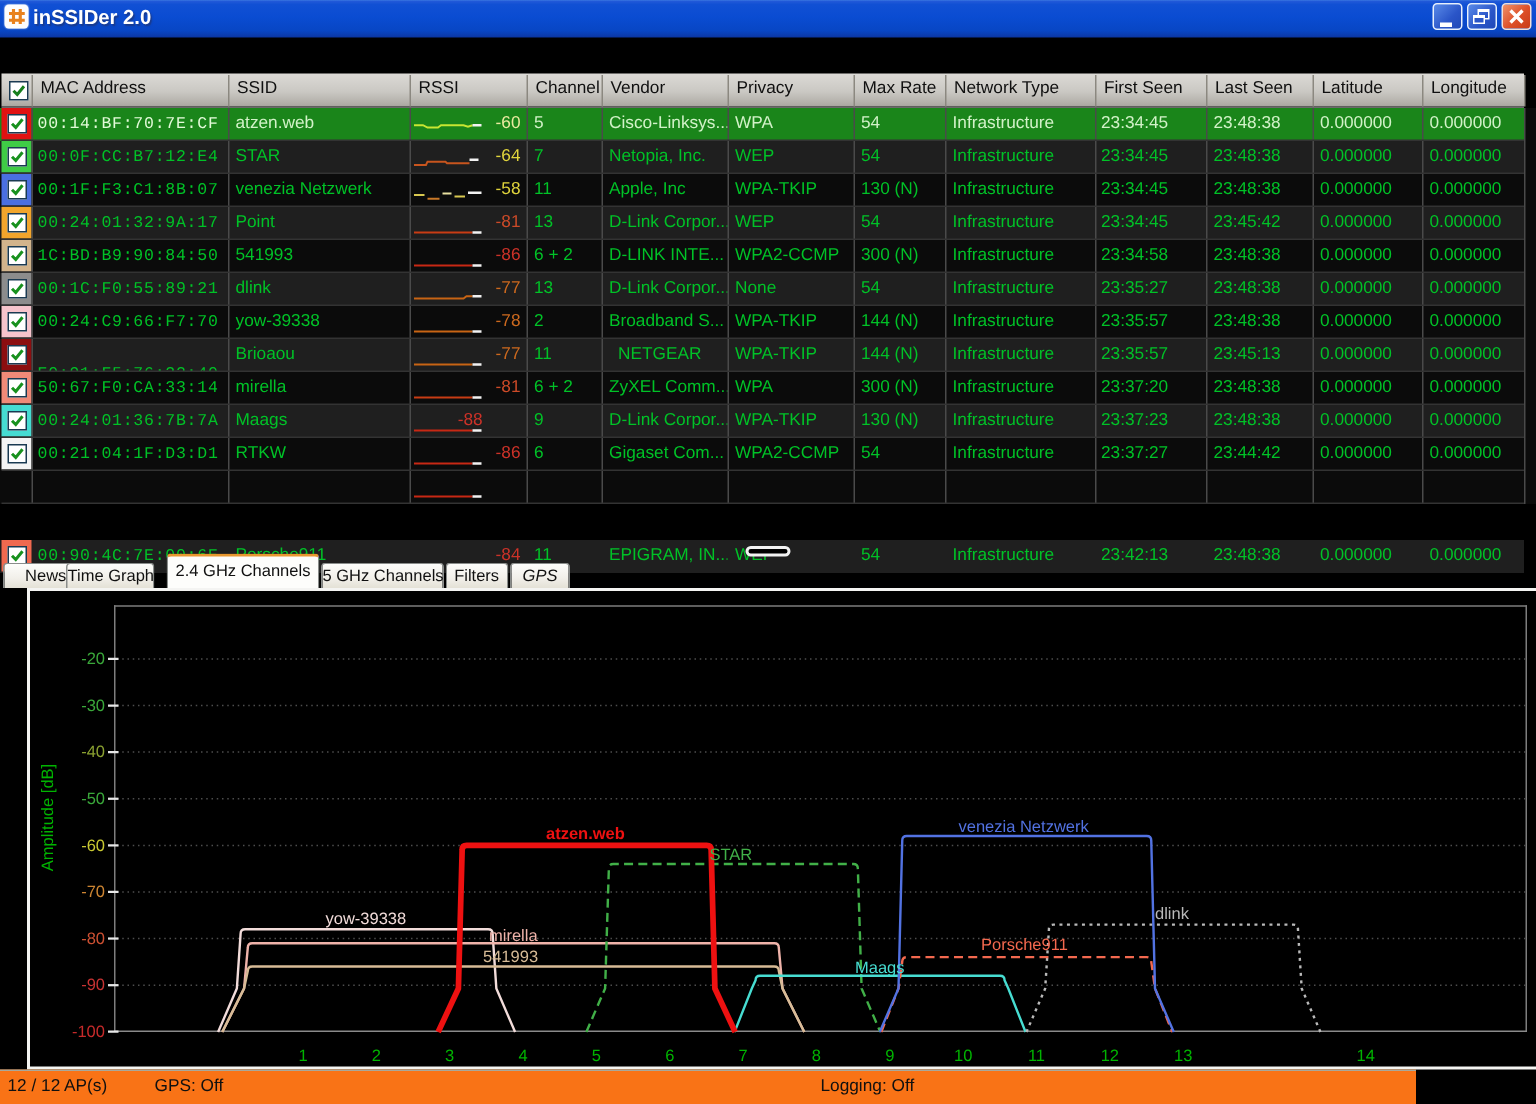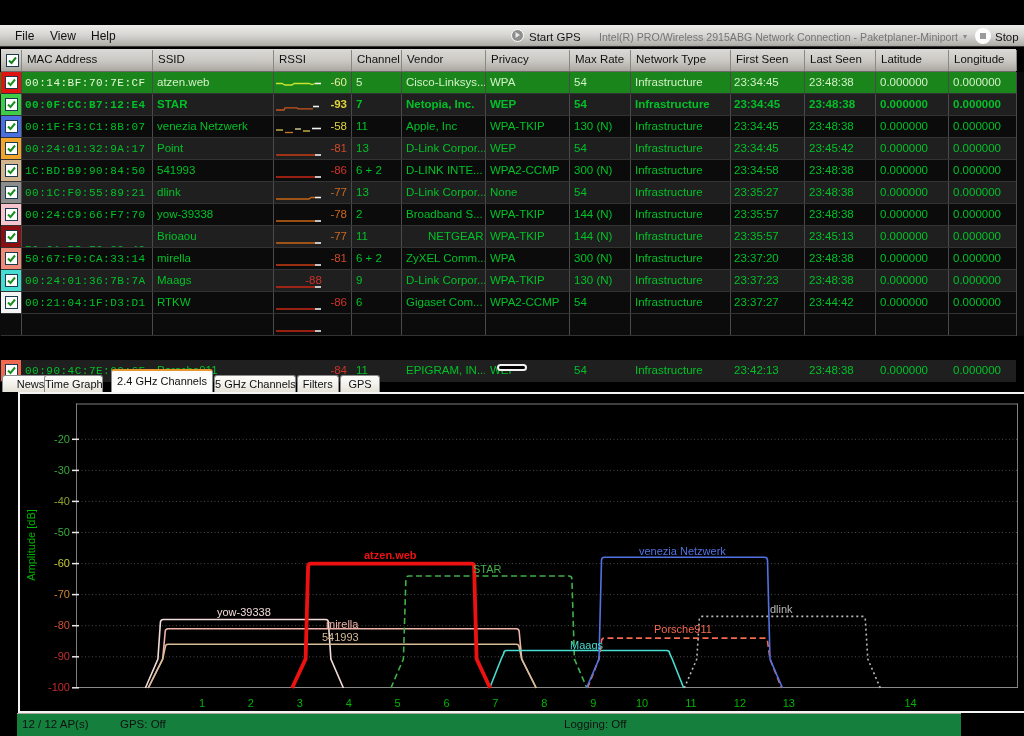--- a/index.html
+++ b/index.html
@@ -9,39 +9,47 @@
 .cell{position:absolute;font-size:11.5px;color:#00c227;white-space:nowrap;overflow:hidden}
 .mac{font-family:"Liberation Mono",monospace;font-size:11px;letter-spacing:0.5px}
 .tab{position:absolute;background:linear-gradient(#fdfdfb,#f1efe9 60%,#e4e1d6);
  border:1px solid #8a8d8b;border-bottom:none;border-radius:3px 3px 0 0;
  font-size:11px;color:#101010;text-align:center;top:375px;height:17px;line-height:16px;white-space:nowrap}
 .cbox{position:absolute;width:13px;height:13px;background:#fff;border:1px solid #1a3a52;}
 .cbox svg{position:absolute;left:0;top:0}
 </style></head><body>
 <div id="app">
 
-
-<div class="abs" style="left:0;top:25px;width:1024px;height:22px;
- background:linear-gradient(#ebebe9,#d8d7d4 45%,#b5b3ae 92%,#a5a39e);border-bottom:1px solid #3a3a3a;">
- <div class="abs" style="left:15px;top:4px;font-size:12px;color:#101010;">File</div>
- <div class="abs" style="left:50px;top:4px;font-size:12px;color:#101010;">View</div>
- <div class="abs" style="left:91px;top:4px;font-size:12px;color:#101010;">Help</div>
- <div class="abs" style="left:511px;top:4px;width:13px;height:13px;border-radius:50%;background:#8e8e8e;border:1.5px solid #fff;">
-   <svg width="10" height="10" style="position:absolute;left:0;top:0">
-          <path d="M3.5 2 L8 5 L3.5 8 Z" fill="#e8e8e8"></path>
+<div class="abs" style="left:0;top:0;width:1024px;height:25px;
+ background:linear-gradient(#3a77e0 0%,#2058d8 4%,#1150d4 12%,#0a4cd2 45%,#0846c4 82%,#0b3db0 93%,#0a35a0 100%);">
+ <div class="abs" style="left:3px;top:3px;width:16px;height:16px;background:#fdfdfd;border-radius:3px;
+   box-shadow:0 0 1px #7aa0e8;">
+  <svg width="16" height="16" style="position:absolute;left:0;top:0">
+          <path d="M6 3 L6 13 M10.5 3 L10.5 13 M3 6 L13.5 6 M3 10.5 L13.5 10.5" stroke="#e8821e" stroke-width="2.1"></path>
+        </svg>
+ </div>
+ <div class="abs" style="left:22px;top:3.5px;font-size:13.5px;font-weight:bold;color:#fff;
+   text-shadow:1px 1px 1px #1a3a8a;">inSSIDer 2.0</div>
+ <div class="abs" style="left:955px;top:2px;width:20px;height:18px;border-radius:3px;border:1px solid #e8f0fc;
+   background:linear-gradient(135deg,#5a8ae8,#2a55c8 60%,#1f48b8);">
+   <div class="abs" style="left:4px;top:12px;width:8px;height:3px;background:#fff;"></div>
+      </div>
+ <div class="abs" style="left:978px;top:2px;width:20px;height:18px;border-radius:3px;border:1px solid #e8f0fc;
+   background:linear-gradient(135deg,#5a8ae8,#2a55c8 60%,#1f48b8);">
+   <div class="abs" style="left:6px;top:3px;width:8px;height:7px;border:1px solid #fff;border-top-width:2px;"></div>
+   <div class="abs" style="left:3px;top:7px;width:8px;height:6px;border:1px solid #fff;border-top-width:2px;background:#2a55c8;"></div>
+      </div>
+ <div class="abs" style="left:1001px;top:2px;width:20px;height:18px;border-radius:3px;border:1px solid #f0e0da;
+   background:linear-gradient(135deg,#f0926a,#dd4f28 55%,#c83c1a);">
+   <svg width="18" height="16" style="position:absolute;left:0;top:0">
+          <path d="M5 4 L13 12 M13 4 L5 12" stroke="#fff" stroke-width="2.2"></path>
         </svg>
       </div>
- <div class="abs" style="left:529px;top:6px;font-size:11.5px;color:#151515;">Start GPS</div>
- <div class="abs" style="left:599px;top:6px;font-size:11px;color:#757575;transform:scaleX(0.964);transform-origin:0 0;">Intel(R) PRO/Wireless 2915ABG Network Connection - Paketplaner-Miniport</div>
- <div class="abs" style="left:963px;top:7px;font-size:8px;color:#8a8a8a;">▾</div>
- <div class="abs" style="left:975px;top:3px;width:16px;height:16px;border-radius:50%;background:#fdfdfd;">
-   <div class="abs" style="left:5px;top:5px;width:6px;height:6px;background:#9a9a9a;"></div>
-      </div>
- <div class="abs" style="left:995px;top:6px;font-size:11.5px;color:#151515;">Stop</div>
-</div>
+</div>
+
 
 <div class="abs" style="left:0;top:47px;width:1024px;height:313px;background:#000;">
  <div class="abs" style="left:1px;top:2px;width:1015px;height:23px;
   background:linear-gradient(#dcdad6,#cac8c3 55%,#b2afa9 90%,#a8a59f);border-bottom:1px solid #6a6a6a;">
  </div>
 <div class="hdrtxt" style="left:27px;top:6px;">MAC Address</div>
 <div class="hdrtxt" style="left:158px;top:6px;">SSID</div>
 <div class="hdrtxt" style="left:279px;top:6px;">RSSI</div>
 <div class="hdrtxt" style="left:357px;top:6px;">Channel</div>
 <div class="hdrtxt" style="left:407px;top:6px;text-align:center;">Vendor</div>
@@ -86,31 +94,31 @@
 <div class="cell" style="left:356px;top:4px;width:43px;color:#d2f2c8;">5</div>
 <div class="cell" style="left:406px;top:4px;width:79px;color:#d2f2c8;">Cisco-Linksys...</div>
 <div class="cell" style="left:490px;top:4px;width:78px;color:#d2f2c8;">WPA</div>
 <div class="cell" style="left:574px;top:4px;width:55px;color:#d2f2c8;">54</div>
 <div class="cell" style="left:635px;top:4px;width:94px;color:#d2f2c8;">Infrastructure</div>
 <div class="cell" style="left:734px;top:4px;width:69px;color:#d2f2c8;">23:34:45</div>
 <div class="cell" style="left:809px;top:4px;width:65px;color:#d2f2c8;">23:48:38</div>
 <div class="cell" style="left:880px;top:4px;width:67px;color:#d2f2c8;">0.000000</div>
 <div class="cell" style="left:953px;top:4px;width:62px;color:#d2f2c8;">0.000000</div>
 </div>
-<div class="abs" style="left:0;top:22px;width:1016px;height:22px;background:#1f1f1f;font-weight:bold;">
+<div class="abs" style="left:0;top:22px;width:1016px;height:22px;background:#1f1f1f;">
 <div class="abs" style="left:1px;top:0px;width:20px;height:21px;background:#3fcc46;">
           <div class="cbox" style="left:4px;top:4px;">
             <svg width="11" height="11">
               <path d="M2 5.5 L4.5 8 L9 2.5" stroke="#18911e" stroke-width="2" fill="none"></path>
             </svg>
           </div>
         </div>
 <div class="cell mac" style="left:25px;top:5px;width:124px;color:#00c227;">00:0F:CC:B7:12:E4</div>
 <div class="cell" style="left:157px;top:4px;width:113px;color:#00c227;">STAR</div>
-<div class="cell" style="left:280px;top:4px;width:67px;text-align:right;color:#e0d43c;">-93</div>
+<div class="cell" style="left:280px;top:4px;width:67px;text-align:right;color:#e0d43c;">-64</div>
 <div class="cell" style="left:356px;top:4px;width:43px;color:#00c227;">7</div>
 <div class="cell" style="left:406px;top:4px;width:79px;color:#00c227;">Netopia, Inc.</div>
 <div class="cell" style="left:490px;top:4px;width:78px;color:#00c227;">WEP</div>
 <div class="cell" style="left:574px;top:4px;width:55px;color:#00c227;">54</div>
 <div class="cell" style="left:635px;top:4px;width:94px;color:#00c227;">Infrastructure</div>
 <div class="cell" style="left:734px;top:4px;width:69px;color:#00c227;">23:34:45</div>
 <div class="cell" style="left:809px;top:4px;width:65px;color:#00c227;">23:48:38</div>
 <div class="cell" style="left:880px;top:4px;width:67px;color:#00c227;">0.000000</div>
 <div class="cell" style="left:953px;top:4px;width:62px;color:#00c227;">0.000000</div>
 </div>
@@ -224,21 +232,21 @@
           <div class="cbox" style="left:4px;top:4px;">
             <svg width="11" height="11">
               <path d="M2 5.5 L4.5 8 L9 2.5" stroke="#18911e" stroke-width="2" fill="none"></path>
             </svg>
           </div>
         </div>
 <div class="cell mac" style="left:25px;top:18px;width:124px;color:#00c227;">E0:91:F5:76:32:40</div>
 <div class="cell" style="left:157px;top:4px;width:113px;color:#00c227;">Brioaou</div>
 <div class="cell" style="left:280px;top:4px;width:67px;text-align:right;color:#cc691e;">-77</div>
 <div class="cell" style="left:356px;top:4px;width:43px;color:#00c227;">11</div>
-<div class="cell" style="left:428px;top:4px;width:79px;color:#00c227;">NETGEAR</div>
+<div class="cell" style="left:412px;top:4px;width:79px;color:#00c227;">NETGEAR</div>
 <div class="cell" style="left:490px;top:4px;width:78px;color:#00c227;">WPA-TKIP</div>
 <div class="cell" style="left:574px;top:4px;width:55px;color:#00c227;">144 (N)</div>
 <div class="cell" style="left:635px;top:4px;width:94px;color:#00c227;">Infrastructure</div>
 <div class="cell" style="left:734px;top:4px;width:69px;color:#00c227;">23:35:57</div>
 <div class="cell" style="left:809px;top:4px;width:65px;color:#00c227;">23:45:13</div>
 <div class="cell" style="left:880px;top:4px;width:67px;color:#00c227;">0.000000</div>
 <div class="cell" style="left:953px;top:4px;width:62px;color:#00c227;">0.000000</div>
 </div>
 <div class="abs" style="left:0;top:176px;width:1016px;height:22px;background:#0b0b0b;">
 <div class="abs" style="left:1px;top:0px;width:20px;height:21px;background:#f08a78;">
@@ -379,21 +387,21 @@
 <div class="abs" style="left:1px;top:241px;width:1015px;height:1px;background:#333;"></div>
 <div class="abs" style="left:1px;top:263px;width:1015px;height:1px;background:#333;"></div>
 </div>
 
 <div class="abs" style="left:497px;top:364px;width:30px;height:7px;border:2px solid #f2f2f2;border-radius:4px;background:#000;"></div>
 <div class="tab" style="left:2px;width:57px;">News</div>
 <div class="tab" style="left:44px;width:59px;text-align:center;">Time Graph</div>
 <div class="tab" style="left:111px;width:102px;top:369px;height:23px;line-height:20px;background:#fdfdfb;border-top:2px solid #e8972e;z-index:3;">2.4 GHz Channels</div>
 <div class="tab" style="left:214px;width:82px;">5 GHz Channels</div>
 <div class="tab" style="left:297px;width:41.5px;">Filters</div>
-<div class="tab" style="left:340px;width:40px;">GPS</div>
+<div class="tab" style="left:340px;width:40px;font-style:italic;">GPS</div>
 <div class="abs" style="left:0;top:392px;width:1024px;height:321px;background:#000;border:2px solid #f4f4f2;border-bottom:2px solid #f4f4f2;margin-left:18px;">
 <svg class="abs" style="left:-2px;top:-2px" width="1024" height="321" viewBox="0 392 1024 321">
 <line x1="58.5" y1="403.5" x2="58.5" y2="688" stroke="#7e7e7e"></line>
 <line x1="999.5" y1="403.5" x2="999.5" y2="688" stroke="#7e7e7e"></line>
 <line x1="58" y1="404.0" x2="1000" y2="404.0" stroke="#7e7e7e"></line>
 <line x1="58" y1="687.5" x2="1000" y2="687.5" stroke="#8a8a8a"></line>
 <line x1="60" y1="439.3" x2="999" y2="439.3" stroke="#4d4d4d" stroke-width="1" stroke-dasharray="1,2.5"></line>
 <line x1="54" y1="439.3" x2="61" y2="439.3" stroke="#e8e8e8" stroke-width="1.5"></line>
 <text x="52" y="442.8" text-anchor="end" font-size="11" fill="#3aa83a">-20</text>
 <line x1="60" y1="470.4" x2="999" y2="470.4" stroke="#4d4d4d" stroke-width="1" stroke-dasharray="1,2.5"></line>
@@ -448,17 +456,17 @@
 <text x="304" y="641" font-size="11" fill="#d7bb96">541993</text>
 <text x="455" y="573" font-size="11" fill="#41b048">STAR</text>
 <text x="552" y="648.5" font-size="11" fill="#47ddd2">Maags</text>
 <text x="752" y="612.5" font-size="11" fill="#b9b9b9">dlink</text>
 <text x="636" y="633" font-size="11" fill="#f4694f">Porsche911</text>
 <text x="621" y="554.5" font-size="11" fill="#5272e2">venezia Netzwerk</text>
 <text x="346" y="559" font-size="11" fill="#ee1111" font-weight="bold">atzen.web</text>
 </svg>
 </div>
 
-<div class="abs" style="left:17px;top:713px;width:944px;height:23px;background:#15803d;border-top:1px solid #aaa89a;">
+<div class="abs" style="left:0;top:713px;width:944px;height:23px;background:#f97316;border-top:1px solid #aaa89a;">
  <div class="abs" style="left:5px;top:4px;font-size:11.5px;color:#101010;">12 / 12 AP(s)</div>
  <div class="abs" style="left:103px;top:4px;font-size:11.5px;color:#101010;">GPS: Off</div>
  <div class="abs" style="left:547px;top:4px;font-size:11.5px;color:#101010;">Logging: Off</div>
 </div>
 </div>
 </body></html>

